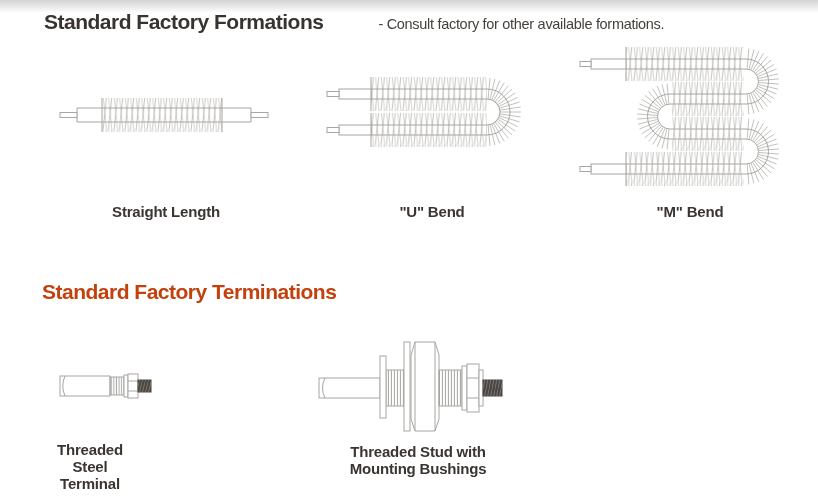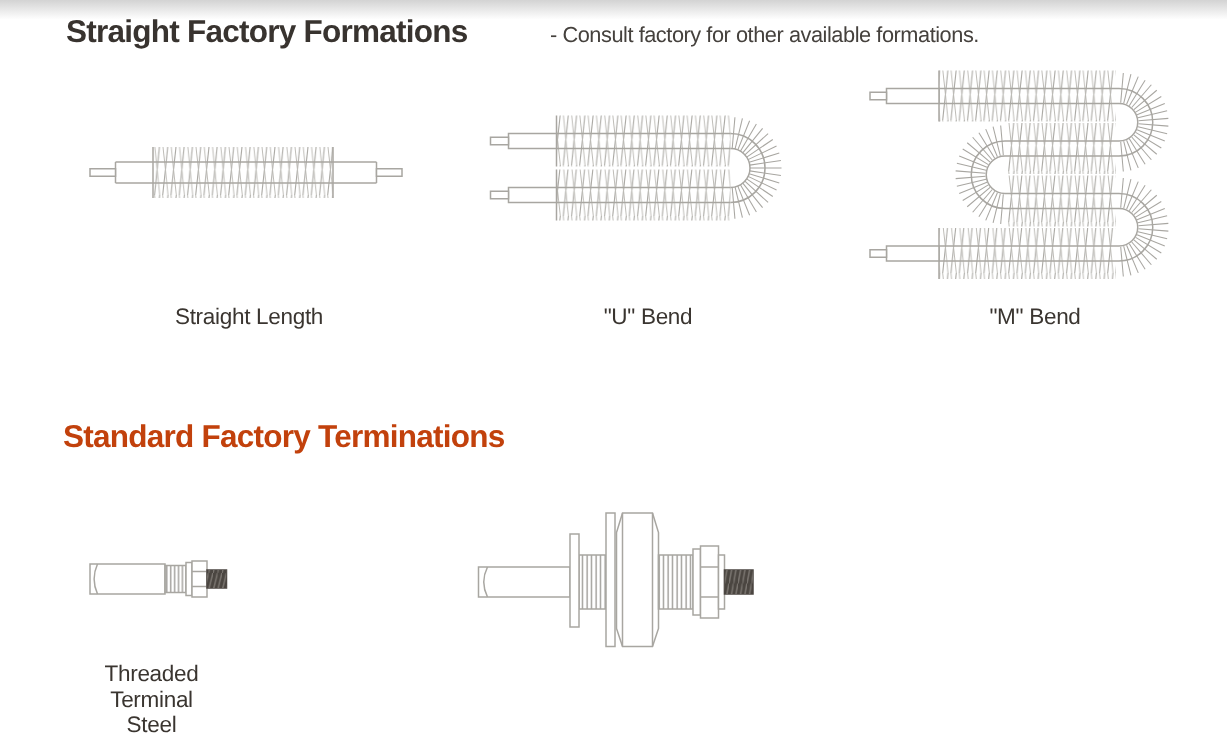--- a/index.html
+++ b/index.html
@@ -6,32 +6,32 @@
   .page{
     position:relative;width:818px;height:500px;background:#ffffff;overflow:hidden;
     font-family:"Liberation Sans",sans-serif;
   }
   .top-shade{position:absolute;left:0;top:0;width:818px;height:13px;
     background:linear-gradient(#d3d3d3,#ffffff);}
   .h1-row{position:absolute;left:44px;top:10px;display:flex;align-items:baseline;gap:7px;white-space:nowrap;}
   .h1{font-size:21px;font-weight:bold;letter-spacing:-0.5px;color:#38332f;}
   .h1-sub{font-size:14.5px;font-weight:500;letter-spacing:-0.3px;color:#45413d;margin-left:48px;}
   .h2{position:absolute;left:42px;top:280px;font-size:21px;font-weight:bold;letter-spacing:-0.5px;color:#c2410c;}
-  .fig-label{position:absolute;font-size:15px;font-weight:normal;letter-spacing:-0.2px;color:#3a3530;text-align:center;line-height:17px;}
+  .fig-label{position:absolute;font-size:15px;font-weight:bold;letter-spacing:-0.2px;color:#3a3530;text-align:center;line-height:17px;}
   .drawing{position:absolute;}
   svg{display:block;overflow:visible;}
 </style>
 </head>
 <body>
 
 <div class="page">
   <div class="top-shade"></div>
 
   <div class="h1-row">
-    <span class="h1">Straight Factory Formations</span>
+    <span class="h1">Standard Factory Formations</span>
     <span class="h1-sub">- Consult factory for other available formations.</span>
   </div>
 
   <div class="drawing" style="left:58px;top:96px;width:212px;height:38px;">
     <svg width="212" height="38" viewBox="0 0 212 38">
       <defs>
         <pattern id="coilS" width="5.5" height="34" patternUnits="userSpaceOnUse">
           <line x1="1" y1="34" x2="4.5" y2="0" stroke="#a8a6a1" stroke-width="0.7"></line>
           <line x1="1" y1="0" x2="4.5" y2="34" stroke="#b5b3ae" stroke-width="0.6"></line>
         </pattern>
@@ -257,18 +257,22 @@
         <rect x="149" y="23" width="12" height="48" fill="#ffffff"></rect>
         <line x1="149" y1="37" x2="161" y2="37"></line>
         <line x1="149" y1="57" x2="161" y2="57"></line>
         <rect x="161" y="29" width="4" height="36" fill="#ffffff"></rect>
         <rect x="165" y="39" width="19" height="16" fill="#4b4641" stroke="#4b4641"></rect>
         <rect x="165" y="39" width="19" height="16" fill="url(#dk2)" stroke="none"></rect>
       </g>
     </svg>
   </div>
 
-  <div class="fig-label" style="left:21px;top:441px;width:160px;">
+  <div class="fig-label" style="left:10px;top:441px;width:160px;">
     <div>Threaded</div>
+    <div>Steel</div>
     <div>Terminal</div>
-    <div>Steel</div>
+  </div>
+  <div class="fig-label" style="left:316px;top:443px;width:204px;">
+    <div>Threaded Stud with</div>
+    <div>Mounting Bushings</div>
   </div>
 </div>
 
 </body></html>

